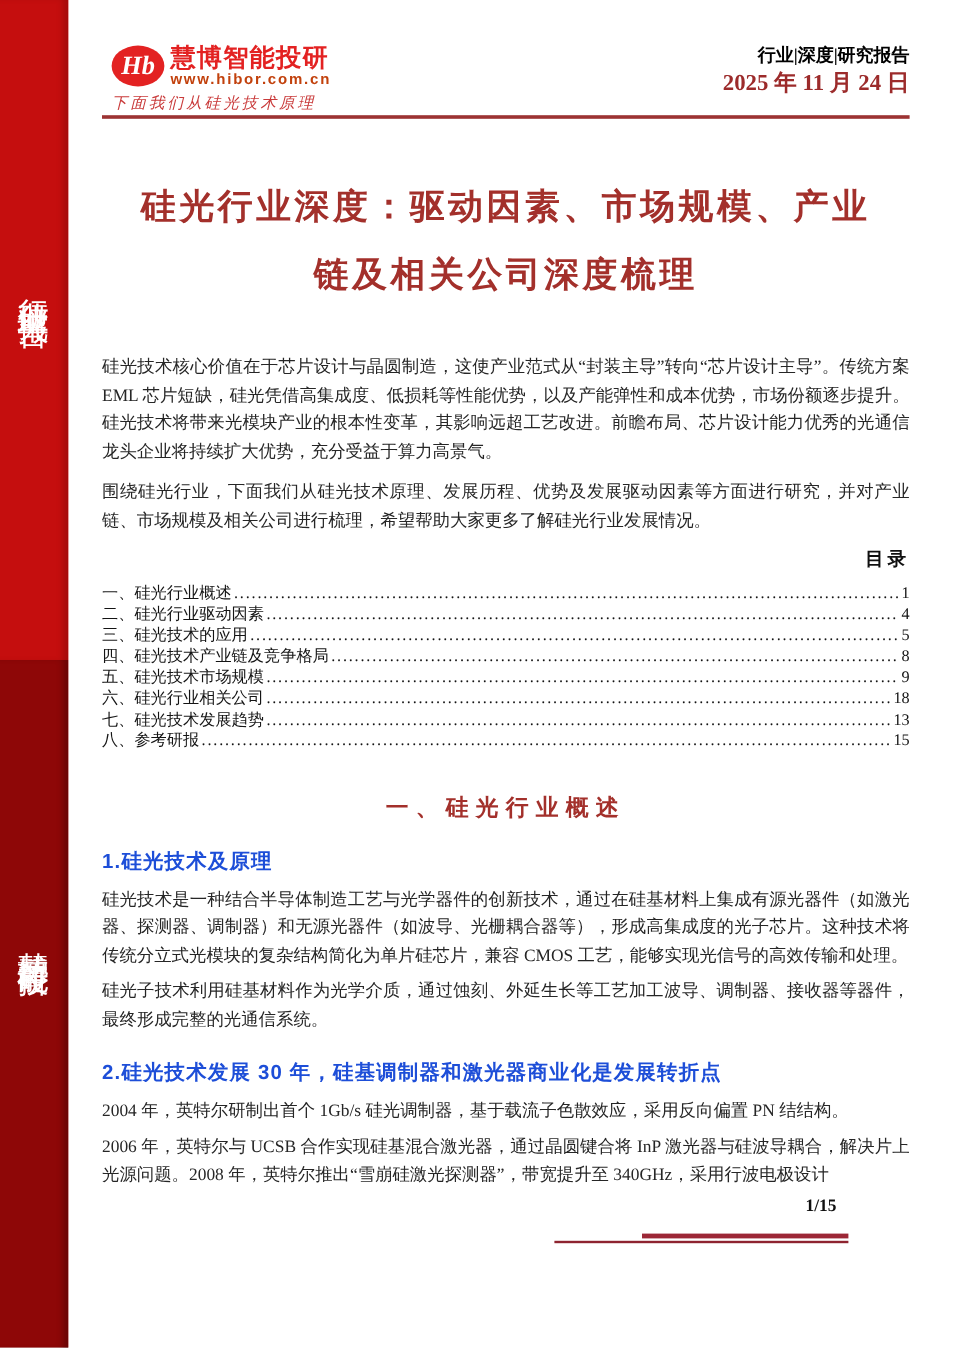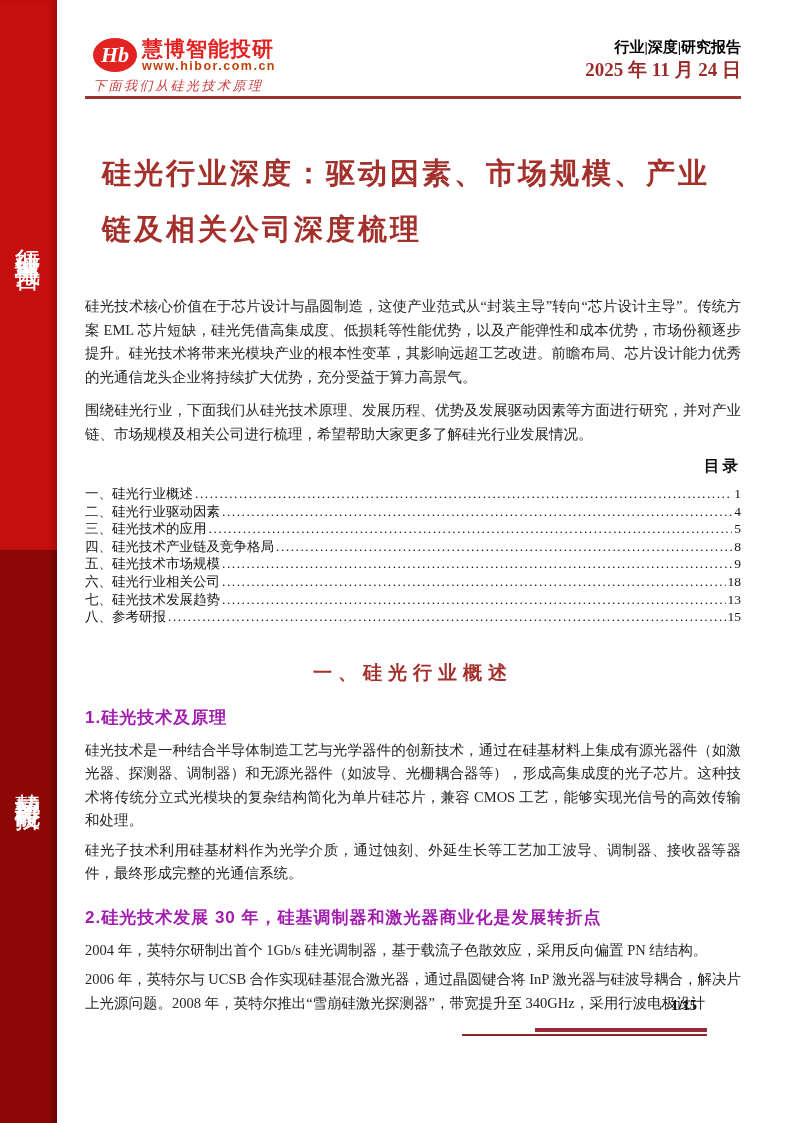--- a/index.html
+++ b/index.html
@@ -16,60 +16,60 @@
   .v-label{
     position:absolute;left:50%;transform:translateX(-50%);
     writing-mode:vertical-rl;color:#ffffff;
     font-family:"Liberation Sans", sans-serif;
     font-size:26px;letter-spacing:3px;font-weight:500;white-space:nowrap;
   }
   .v-top{top:228px;}
   .v-bottom{top:222px;}
   
   .content{position:absolute;left:57px;top:0;width:737px;
-    padding:0 53px 0 28px;box-sizing:border-box;}
+    padding:0 36px 0 28px;box-sizing:border-box;}
   
   .header{position:relative;height:96px;border-bottom:3px solid #9c3333;}
   .logo-wrap{position:absolute;left:8px;top:38px;}
   .logo-row{display:flex;align-items:center;}
   .logo-ellipse{width:44px;height:34px;background:#e32222;border-radius:50%;
     display:flex;align-items:center;justify-content:center;
     color:#fff;font-weight:bold;font-style:italic;
     font-family:"Liberation Serif", serif;font-size:22px;flex:0 0 auto;}
   .brand-col{margin-left:5px;line-height:1;}
   .brand-name{color:#e32222;font-family:"Liberation Sans", sans-serif;
     font-weight:bold;font-size:21px;letter-spacing:1px;}
   .brand-url{color:#c2410c;font-family:"Liberation Sans", sans-serif;
     font-weight:bold;font-size:12.5px;letter-spacing:1.5px;margin-top:1px;}
   .slogan{color:#c93a3a;font-size:13px;margin-top:4px;font-style:italic;
     letter-spacing:2.5px;font-family:"DejaVu Serif", serif;}
   .header-right{position:absolute;right:0;top:38px;text-align:right;line-height:1.2;}
   .header-category{color:#000000;font-weight:bold;font-size:15px;}
   .header-date{color:#9c2b2b;font-weight:bold;font-size:19px;margin-top:3px;}
   
-  .doc-title{margin:46px auto 0;width:622px;text-align:left;color:#a3302b;
+  .doc-title{margin:46px auto 0;width:622px;text-align:center;color:#a3302b;
     font-family:"Liberation Sans", sans-serif;font-weight:bold;
     font-size:29px;line-height:56px;letter-spacing:3px;}
   
   .para{font-size:14.5px;line-height:23.5px;color:#262626;text-align:justify;margin:0;}
   .p-intro1{margin-top:38px;}
   .p-intro2{margin-top:10px;}
   
   .toc-heading{text-align:right;font-weight:bold;font-size:15.5px;color:#101010;
     margin-top:10px;letter-spacing:3px;}
   .toc-list{margin-top:8px;}
   .toc-item{display:flex;align-items:baseline;font-size:13.5px;line-height:17.6px;color:#141414;}
   .toc-label{white-space:nowrap;}
   .toc-dots{flex:1;overflow:hidden;white-space:nowrap;margin:0 2px;letter-spacing:1.5px;color:#141414;}
   .toc-dots::after{content:"................................................................................................................................................................................";}
   .toc-page{white-space:nowrap;}
   
   .section-heading{text-align:center;color:#a3302b;font-family:"Liberation Sans", sans-serif;
     font-weight:bold;font-size:19px;letter-spacing:6px;margin-top:34px;}
-  .sub-heading{color:#a21caf;font-family:"Liberation Sans", sans-serif;
+  .sub-heading{color:#1d4ed8;font-family:"Liberation Sans", sans-serif;
     font-weight:bold;font-size:17px;letter-spacing:1px;margin-top:20px;}
   .p-body{margin-top:10px;}
   .p-body-tight{margin-top:6px;}
   
   .page-num{position:absolute;right:97px;top:997px;font-weight:bold;font-size:14.5px;color:#101010;}
   .footer-rule-thick{position:absolute;left:535px;top:1028px;width:172px;height:4px;background:#9c2736;}
   .footer-rule-thin{position:absolute;left:462px;top:1034px;width:245px;height:2px;background:#8e2430;}
 </style>
 </head>
 <body>

